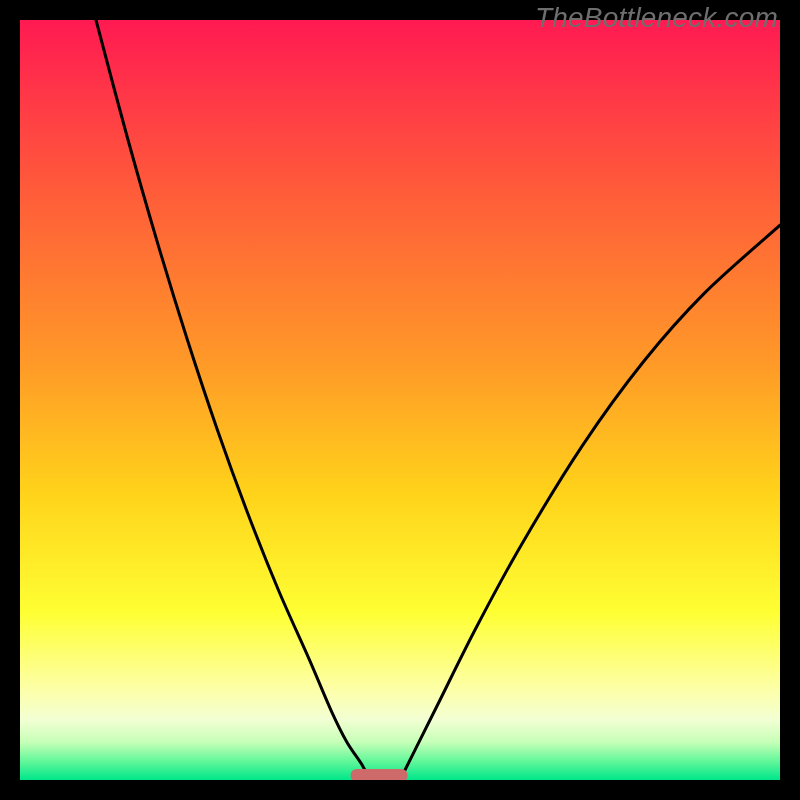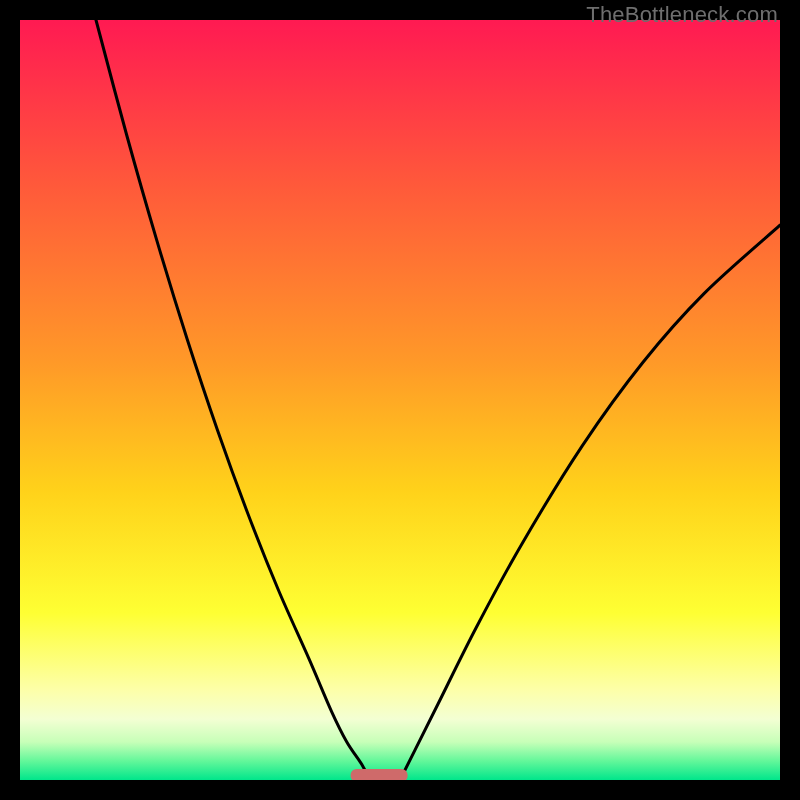--- a/index.html
+++ b/index.html
@@ -24,23 +24,24 @@
     left: 0;
     top: 0;
     width: 760px;
     height: 760px;
   }
   .watermark {
     position: absolute;
     top: 2px;
     right: 22px;
     color: #6e6e6e;
-    font-size: 22px;
+    font-size: 28px;
     font-weight: 500;
     letter-spacing: 0.2px;
+    font-style: italic;
   }
   svg { display: block; }
 </style>
 </head>
 <body>
 
 <div class="frame">
   <svg class="plot" viewBox="0 0 760 760">
     <defs>
       <linearGradient id="bg" x1="0" y1="0" x2="0" y2="1">

